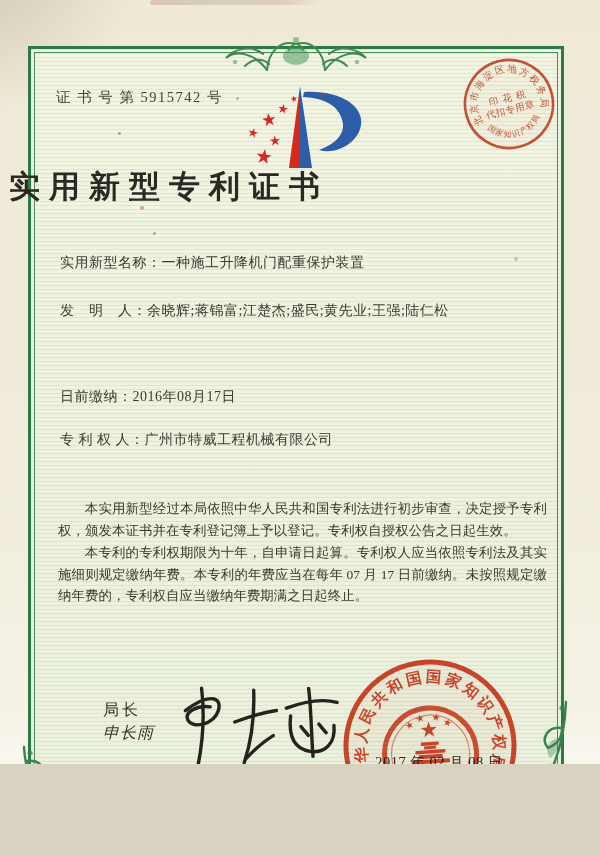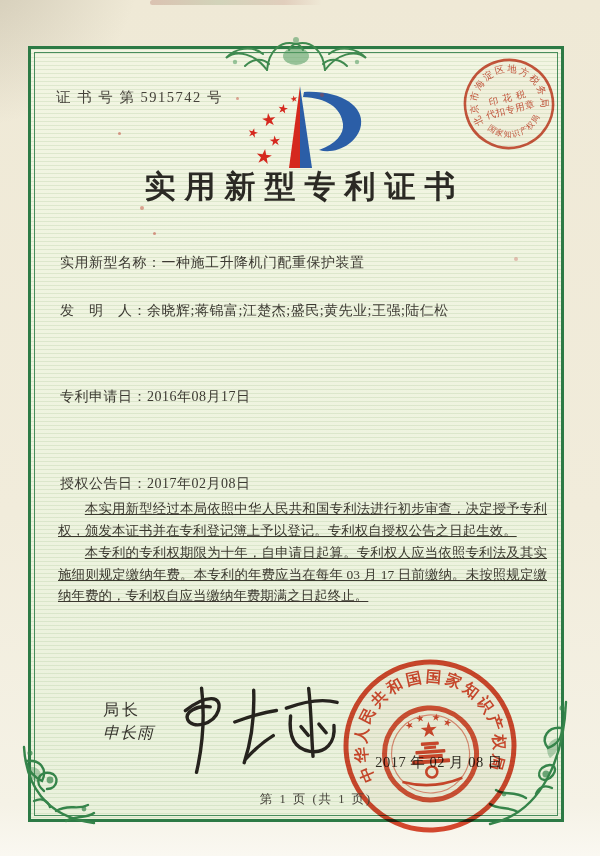--- a/index.html
+++ b/index.html
@@ -1,44 +1,44 @@
 <!DOCTYPE html>
 <html><head>
 <meta charset="utf-8">
 <style>
   html,body{margin:0;padding:0;background:#d8d2c0;}
   #scene{
-    position:relative;width:600px;height:856px;overflow:hidden;
+    position:relative;width:600px;height:764px;overflow:hidden;
     background:
       radial-gradient(130% 90% at -5% -5%, rgba(120,108,84,0.28) 0%, rgba(120,108,84,0) 22%),
       linear-gradient(180deg,#efe9d6 0%, #f1ecdb 60%, #f5f2e6 94%, #faf8f1 100%);
     font-family:"Liberation Serif","DejaVu Serif",serif;
   }
   
   .frame{
     position:absolute;left:28px;top:46px;width:536px;height:776px;
     border:3px solid #2c7a45;
     background:
       repeating-linear-gradient(180deg, rgba(118,165,96,0.16) 0px, rgba(118,165,96,0.16) 1px, rgba(255,255,255,0) 1px, rgba(255,255,255,0) 4px),
       linear-gradient(180deg,#f2f5e2 0%, #eef3df 55%, #eaf1dc 100%);
     box-sizing:border-box;
   }
   .frame::before{
     content:"";position:absolute;inset:3px;border:1px solid rgba(44,122,69,0.85);
     pointer-events:none;
   }
   
   .cert-no{position:absolute;left:56px;top:88px;font-size:14.5px;letter-spacing:1.5px;color:#45423a;}
-  .title{position:absolute;left:0;top:166px;width:600px;text-align:center;
+  .title{position:absolute;left:0;top:166px;width:600px;text-align:left;
          font-size:31px;font-weight:700;letter-spacing:9px;color:#2b2924;text-indent:9px;}
   .field{position:absolute;left:60px;font-size:14px;color:#3c3a32;letter-spacing:0.5px;white-space:nowrap;}
   .f0{top:254px}.f1{top:302px}.f2{top:345px}.f3{top:388px}.f4{top:431px}.f5{top:475px}
   .paras{position:absolute;left:58px;top:498px;width:489px;font-size:13.4px;line-height:21.5px;
          color:#3b392f;text-align:justify;letter-spacing:0.1px;}
-  .paras p{margin:0 0 1px 0;text-indent:2em;text-decoration:underline;}
+  .paras p{margin:0 0 1px 0;text-indent:2em;}
   .signer{position:absolute;left:103px;top:700px;font-size:16px;color:#35332c;letter-spacing:3px;}
   .signer .name{display:block;margin-top:2px;letter-spacing:1px;font-style:italic;}
   .footer{position:absolute;left:16px;top:791px;width:600px;text-align:center;
           font-size:12.5px;letter-spacing:2px;color:#45433a;}
   .seal-date{position:absolute;left:336px;top:753px;width:206px;text-align:center;
              font-size:14.5px;letter-spacing:0.5px;color:#34312b;mix-blend-mode:multiply;}
   
   .logo{position:absolute;left:238px;top:84px;width:140px;height:88px;}
   .signature{position:absolute;left:158px;top:678px;width:210px;height:100px;transform:rotate(-2deg);}
   .office-seal{position:absolute;left:342px;top:658px;width:176px;height:176px;
@@ -134,29 +134,29 @@
 
   <div class="title">实用新型专利证书</div>
 
   <div class="field f0">
     <span>实用新型名称：</span><span>一种施工升降机门配重保护装置</span>
   </div>
   <div class="field f1">
     <span>发　明　人：</span><span>余晓辉;蒋锦富;江楚杰;盛民;黄先业;王强;陆仁松</span>
   </div>
   <div class="field f3">
-    <span>专利申请日：</span><span>2016年08月17日</span>
-  </div>
-  <div class="field f5">
-    <span>授权公告日：</span><span>2017年02月08日</span>
+    <span>日前缴纳：</span><span>2016年08月17日</span>
+  </div>
+  <div class="field f4">
+    <span>专 利 权 人：</span><span>广州市特威工程机械有限公司</span>
   </div>
 
   <div class="paras">
     <p>本实用新型经过本局依照中华人民共和国专利法进行初步审查，决定授予专利权，颁发本证书并在专利登记簿上予以登记。专利权自授权公告之日起生效。</p>
-    <p>本专利的专利权期限为十年，自申请日起算。专利权人应当依照专利法及其实施细则规定缴纳年费。本专利的年费应当在每年 03 月 17 日前缴纳。未按照规定缴纳年费的，专利权自应当缴纳年费期满之日起终止。</p>
+    <p>本专利的专利权期限为十年，自申请日起算。专利权人应当依照专利法及其实施细则规定缴纳年费。本专利的年费应当在每年 07 月 17 日前缴纳。未按照规定缴纳年费的，专利权自应当缴纳年费期满之日起终止。</p>
   </div>
 
   <div class="signer">
     <span>局长</span>
     <span class="name">申长雨</span>
   </div>
 
   <svg class="signature" viewBox="0 0 210 100">
     <g stroke="#26231e" fill="none" stroke-width="3.4" stroke-linecap="round" stroke-linejoin="round">
       <path d="M28,30 C50,14 66,16 61,31 C56,45 34,49 30,39 C27,31 40,25 53,27"></path>

